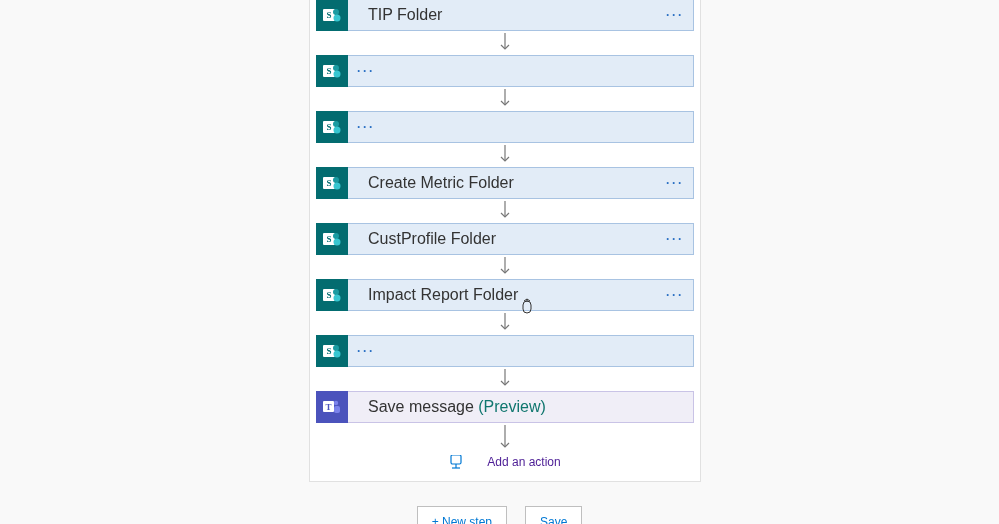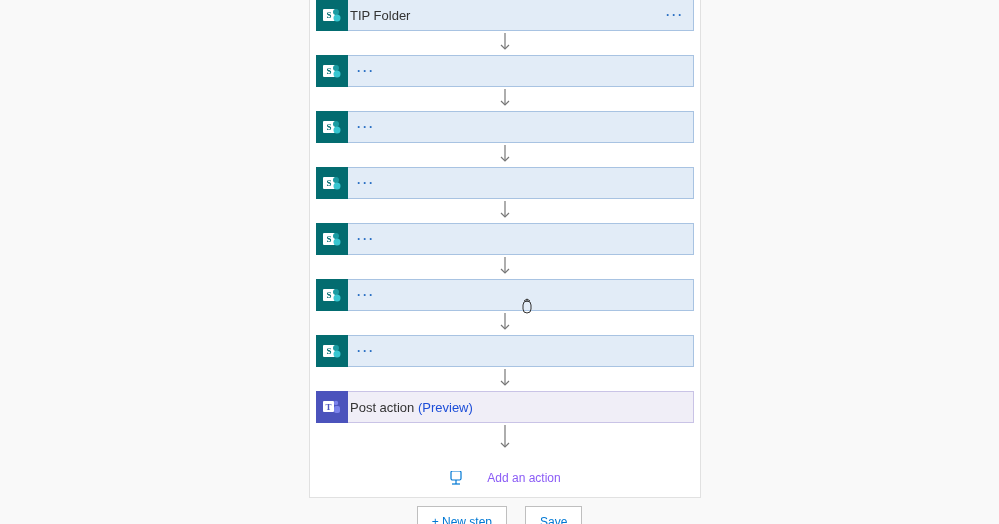--- a/index.html
+++ b/index.html
@@ -30,45 +30,45 @@
   .step.teams { background: #f0eef7; border-color: #c9c3e6; }
   .step-icon {
     width: 32px; height: 32px;
     display: flex; align-items: center; justify-content: center;
     margin-left: -1px; margin-top: -1px; margin-bottom: -1px;
     flex: 0 0 32px;
   }
   .sp-icon { background: #036c70; }
   .teams-icon { background: #4b53bc; }
   .step-label {
-    padding-left: 2px;
-    font-size: 13px;
+    padding-left: 20px;
+    font-size: 16px;
     color: #333;
     flex: 1;
     white-space: nowrap;
   }
-  .step-label .preview { color: #1d4ed8; }
+  .step-label .preview { color: #0f766e; }
   .step-menu {
     width: 36px; height: 32px;
     display: flex; align-items: center; justify-content: center;
     color: #2a70c4;
     letter-spacing: 2px;
     font-weight: bold;
     cursor: pointer;
   }
   .arrow {
     width: 100%; height: 20px;
     display: flex; justify-content: center; align-items: flex-start;
     margin: 2px 0;
   }
   .arrow svg { display: block; }
   .add-action-row {
     display: flex; justify-content: center; align-items: center;
-    gap: 24px; margin-top: 20px;
-    color: #8b5cf6;
+    gap: 24px; margin-top: 4px;
+    color: #4c1d95;
     font-size: 12px;
     cursor: pointer;
   }
   .add-action-row svg { display: block; }
   .footer-buttons {
     position: absolute;
     left: 0; width: 999px;
     top: 506px;
     display: flex; justify-content: center; gap: 18px;
   }
@@ -150,56 +150,59 @@
 
   <div class="step">
     <div class="step-icon sp-icon">
       <svg width="18" height="18" viewBox="0 0 18 18">
           <rect x="0" y="3" width="12" height="12" rx="1" fill="#fff"></rect>
           <text x="6" y="12" text-anchor="middle" font-size="9" font-weight="bold" fill="#036c70" font-family="Segoe UI">S</text>
           <circle cx="13" cy="6" r="3" fill="#1a9ba1"></circle>
           <circle cx="14" cy="12" r="3.5" fill="#37c6d0"></circle>
         </svg>
     </div>
-    <div class="step-menu">···</div>
-  </div>
-  <div class="arrow">
-      <svg width="10" height="20">
-        <line x1="5" y1="0" x2="5" y2="15" stroke="#777" stroke-width="1.2"></line>
-        <polyline points="1,12 5,16 9,12" fill="none" stroke="#777" stroke-width="1.2"></polyline>
-      </svg>
-    </div>
-
-  <div class="step">
-    <div class="step-icon sp-icon">
-      <svg width="18" height="18" viewBox="0 0 18 18">
-          <rect x="0" y="3" width="12" height="12" rx="1" fill="#fff"></rect>
-          <text x="6" y="12" text-anchor="middle" font-size="9" font-weight="bold" fill="#036c70" font-family="Segoe UI">S</text>
-          <circle cx="13" cy="6" r="3" fill="#1a9ba1"></circle>
-          <circle cx="14" cy="12" r="3.5" fill="#37c6d0"></circle>
-        </svg>
-    </div>
-    <div class="step-menu">···</div>
-  </div>
-  <div class="arrow">
-      <svg width="10" height="20">
-        <line x1="5" y1="0" x2="5" y2="15" stroke="#777" stroke-width="1.2"></line>
-        <polyline points="1,12 5,16 9,12" fill="none" stroke="#777" stroke-width="1.2"></polyline>
-      </svg>
-    </div>
-
-  <div class="step">
-    <div class="step-icon sp-icon">
-      <svg width="18" height="18" viewBox="0 0 18 18">
-          <rect x="0" y="3" width="12" height="12" rx="1" fill="#fff"></rect>
-          <text x="6" y="12" text-anchor="middle" font-size="9" font-weight="bold" fill="#036c70" font-family="Segoe UI">S</text>
-          <circle cx="13" cy="6" r="3" fill="#1a9ba1"></circle>
-          <circle cx="14" cy="12" r="3.5" fill="#37c6d0"></circle>
-        </svg>
-    </div>
+    <div class="step-label"><span>Create Metric Folder</span><span class="preview"></span></div>
+    <div class="step-menu">···</div>
+  </div>
+  <div class="arrow">
+      <svg width="10" height="20">
+        <line x1="5" y1="0" x2="5" y2="15" stroke="#777" stroke-width="1.2"></line>
+        <polyline points="1,12 5,16 9,12" fill="none" stroke="#777" stroke-width="1.2"></polyline>
+      </svg>
+    </div>
+
+  <div class="step">
+    <div class="step-icon sp-icon">
+      <svg width="18" height="18" viewBox="0 0 18 18">
+          <rect x="0" y="3" width="12" height="12" rx="1" fill="#fff"></rect>
+          <text x="6" y="12" text-anchor="middle" font-size="9" font-weight="bold" fill="#036c70" font-family="Segoe UI">S</text>
+          <circle cx="13" cy="6" r="3" fill="#1a9ba1"></circle>
+          <circle cx="14" cy="12" r="3.5" fill="#37c6d0"></circle>
+        </svg>
+    </div>
+    <div class="step-label"><span>CustProfile Folder</span><span class="preview"></span></div>
+    <div class="step-menu">···</div>
+  </div>
+  <div class="arrow">
+      <svg width="10" height="20">
+        <line x1="5" y1="0" x2="5" y2="15" stroke="#777" stroke-width="1.2"></line>
+        <polyline points="1,12 5,16 9,12" fill="none" stroke="#777" stroke-width="1.2"></polyline>
+      </svg>
+    </div>
+
+  <div class="step">
+    <div class="step-icon sp-icon">
+      <svg width="18" height="18" viewBox="0 0 18 18">
+          <rect x="0" y="3" width="12" height="12" rx="1" fill="#fff"></rect>
+          <text x="6" y="12" text-anchor="middle" font-size="9" font-weight="bold" fill="#036c70" font-family="Segoe UI">S</text>
+          <circle cx="13" cy="6" r="3" fill="#1a9ba1"></circle>
+          <circle cx="14" cy="12" r="3.5" fill="#37c6d0"></circle>
+        </svg>
+    </div>
+    <div class="step-label"><span>Impact Report Folder</span><span class="preview"></span></div>
     <div class="step-menu">···</div>
   </div>
   <div class="arrow">
       <svg width="10" height="20">
         <line x1="5" y1="0" x2="5" y2="15" stroke="#777" stroke-width="1.2"></line>
         <polyline points="1,12 5,16 9,12" fill="none" stroke="#777" stroke-width="1.2"></polyline>
       </svg>
     </div>
 
   <div class="step">
@@ -222,21 +225,21 @@
 
   <div class="step teams">
     <div class="step-icon teams-icon">
       <svg width="18" height="18" viewBox="0 0 18 18">
           <rect x="0" y="3" width="11" height="11" rx="1" fill="#fff"></rect>
           <text x="5.5" y="12" text-anchor="middle" font-size="9" font-weight="bold" fill="#4b53bc" font-family="Segoe UI">T</text>
           <circle cx="13" cy="5" r="2.2" fill="#7b83eb"></circle>
           <rect x="11" y="8" width="6" height="7" rx="2" fill="#7b83eb"></rect>
         </svg>
     </div>
-    <div class="step-label"><span>Post action </span><span class="preview">(Preview)</span></div>
+    <div class="step-label"><span>Save message </span><span class="preview">(Preview)</span></div>
   </div>
   <div class="arrow" style="height:26px;">
       <svg width="10" height="26">
         <line x1="5" y1="0" x2="5" y2="21" stroke="#777" stroke-width="1.2"></line>
         <polyline points="1,18 5,22 9,18" fill="none" stroke="#777" stroke-width="1.2"></polyline>
       </svg>
     </div>
 
   <div class="add-action-row">
     <svg width="14" height="14" viewBox="0 0 14 14">

